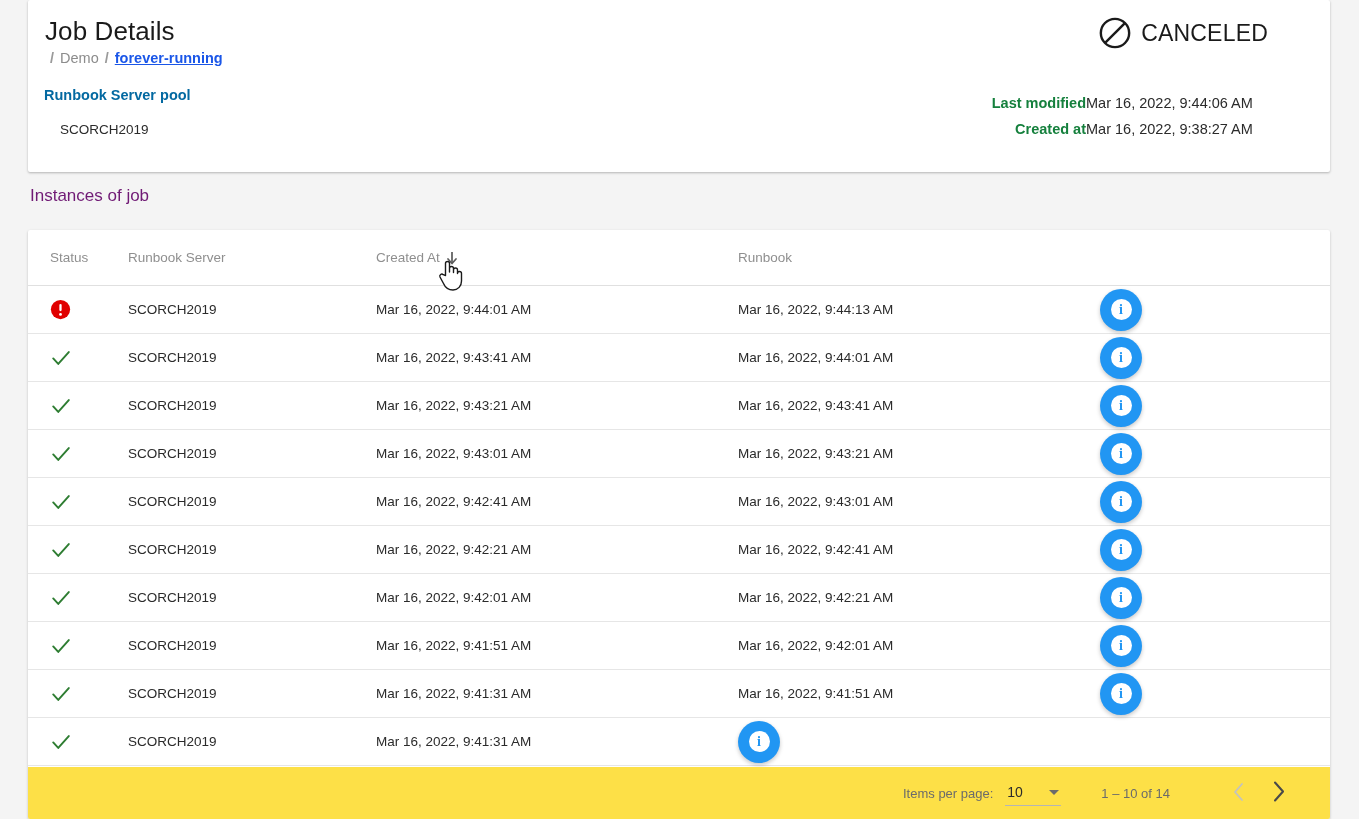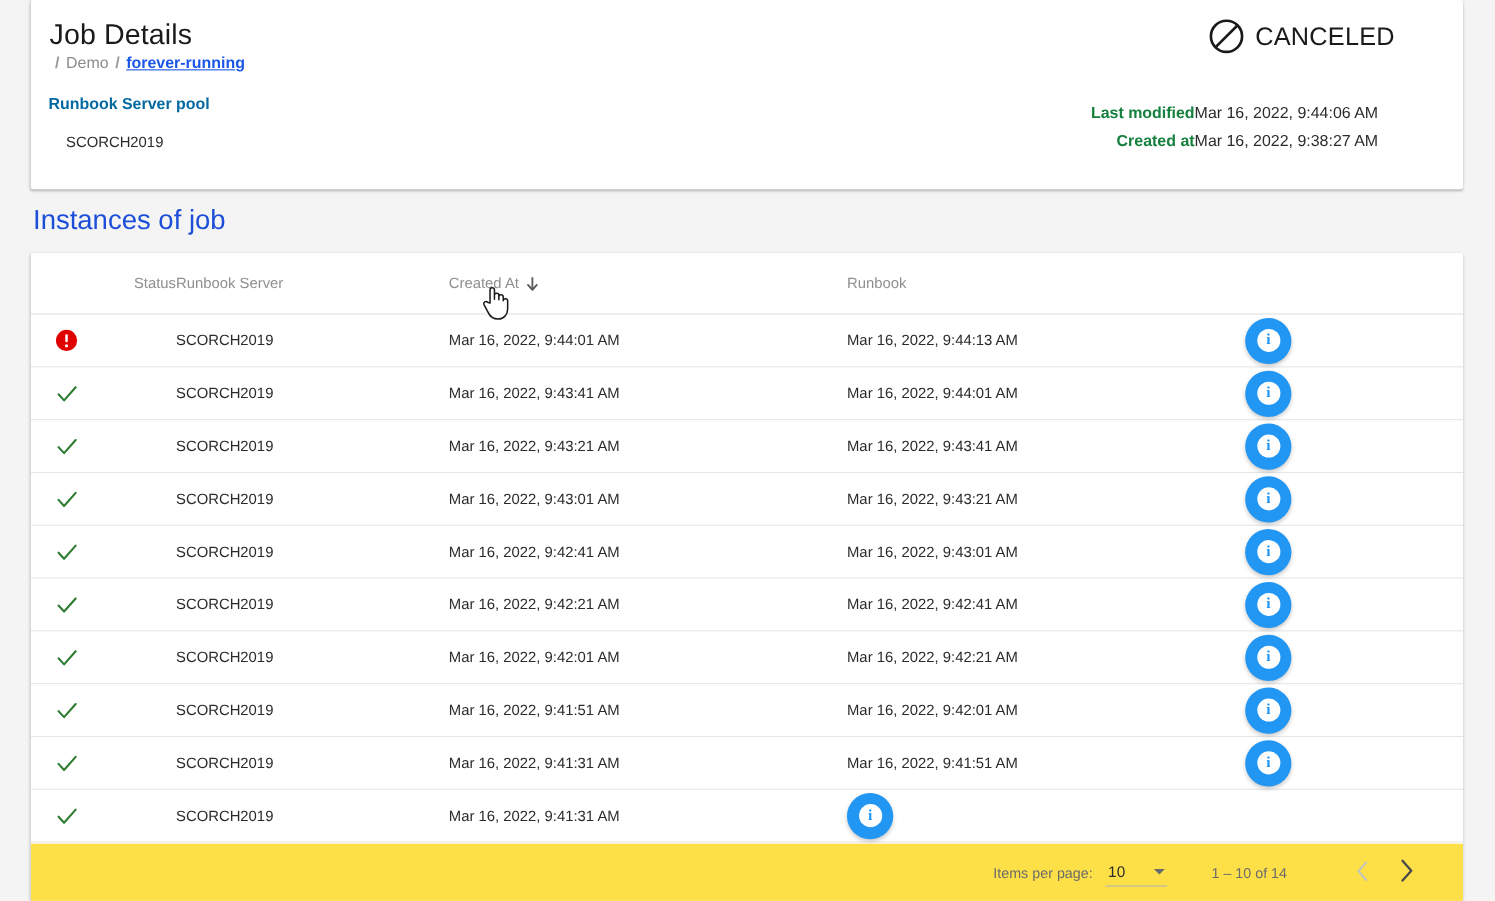--- a/index.html
+++ b/index.html
@@ -92,22 +92,22 @@
     width: 150px;
     font-weight: 700;
     color: #15803d;
   }
   .meta-val { color: #2b2b2b; }
 
   
   .section-title {
     position: absolute;
     left: 30px; top: 186px;
-    font-size: 25px;
-    color: #1d4ed8;
+    font-size: 17px;
+    color: #701a75;
     font-weight: 400;
   }
 
   
   .table-card {
     position: absolute;
     left: 28px; top: 230px;
     width: 1302px; height: 589px;
     background: #ffffff;
     border-radius: 2px;
@@ -125,21 +125,21 @@
   .t-head {
     height: 56px;
     border-bottom: 1px solid #e0e0e0;
   }
   .t-head .cell {
     color: #8f8f8f;
     font-size: 13.5px;
   }
 
   .cell { flex: none; padding: 0; }
-  .c-status    { width: 132px; padding-left: 22px; text-align: right; }
+  .c-status    { width: 100px; padding-left: 22px; }
   .c-server    { width: 248px; }
   .c-created   { width: 362px; }
   .c-completed { width: 362px; }
   .c-actions   { width: 220px; }
 
   .t-body .cell {
     font-size: 13.5px;
     color: #2b2b2b;
   }
 

